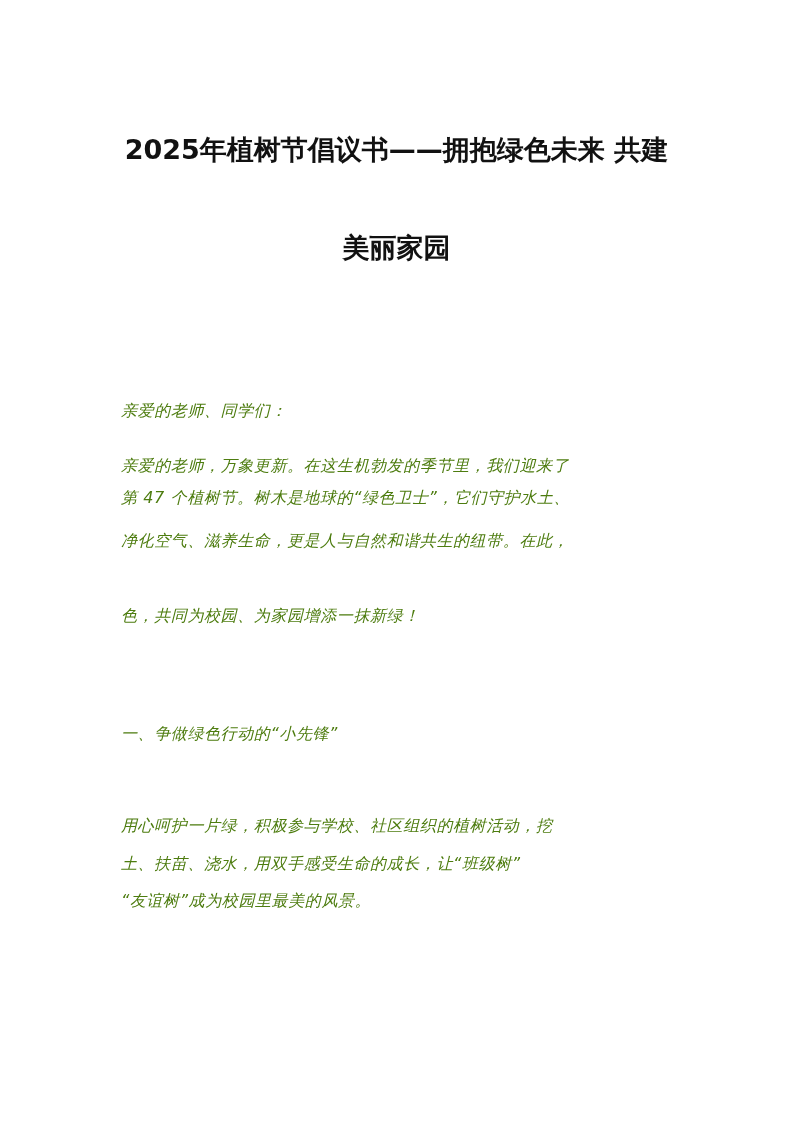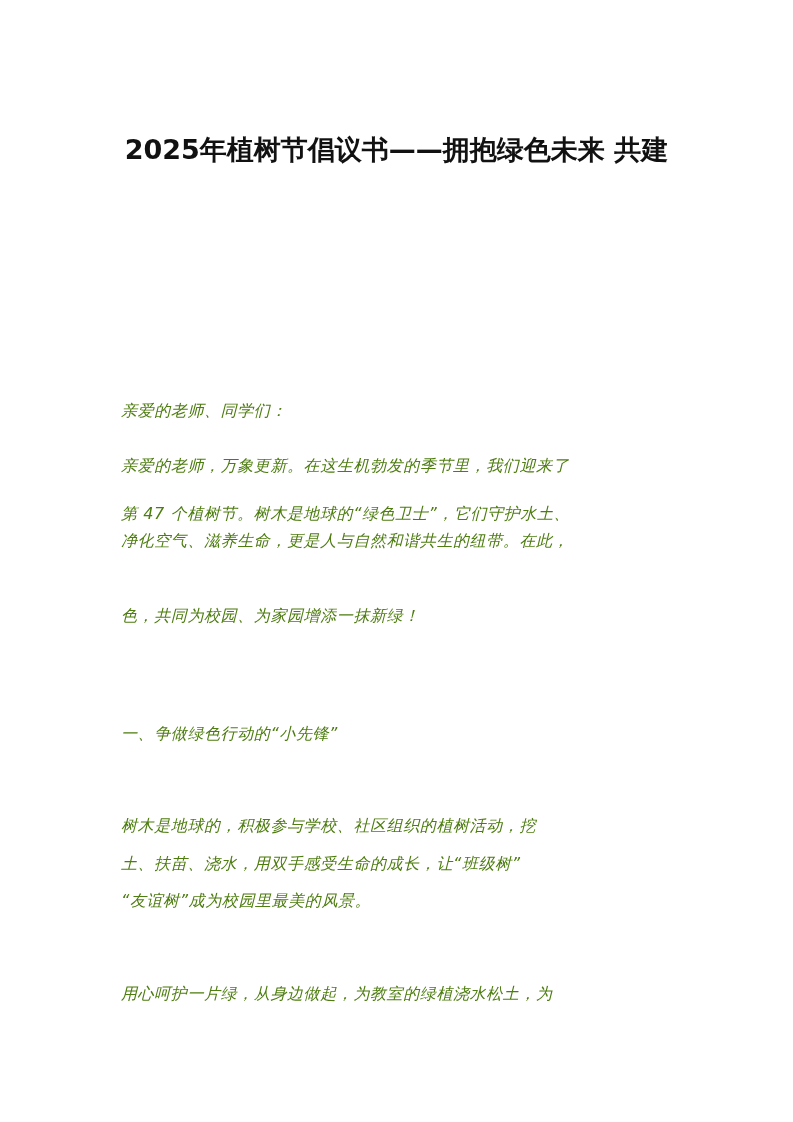--- a/index.html
+++ b/index.html
@@ -44,29 +44,29 @@
       letter-spacing: 0.6px;
       font-style: italic;
     }
   </style>
 </head>
 <body>
 
 <div class="page">
 
   <div class="title-line" style="top:134px;">2025年植树节倡议书——拥抱绿色未来 共建</div>
+  <div class="title-line" style="top:232px;">美丽家园</div>
 
   <div class="line" style="top:399px;">亲爱的老师、同学们：</div>
 
   <div class="line" style="top:454px;">亲爱的老师，万象更新。在这生机勃发的季节里，我们迎来了</div>
-  <div class="line" style="top:502px;">第 47 个植树节。树木是地球的“绿色卫士”，它们守护水土、</div>
+  <div class="line" style="top:486px;">第 47 个植树节。树木是地球的“绿色卫士”，它们守护水土、</div>
   <div class="line" style="top:529px;">净化空气、滋养生命，更是人与自然和谐共生的纽带。在此，</div>
   <div class="line" style="top:722px;">一、争做绿色行动的“小先锋”</div>
 
   <div class="line" style="top:604px;">色，共同为校园、为家园增添一抹新绿！</div>
 
-  <div class="line" style="top:814px;">树木是地球的，积极参与学校、社区组织的植树活动，挖</div>
+  <div class="line" style="top:814px;">用心呵护一片绿，积极参与学校、社区组织的植树活动，挖</div>
   <div class="line" style="top:852px;">土、扶苗、浇水，用双手感受生命的成长，让“班级树”</div>
   <div class="line" style="top:889px;">“友谊树”成为校园里最美的风景。</div>
 
-  <div class="line" style="top:982px;">用心呵护一片绿，从身边做起，为教室的绿植浇水松土，为</div>
 
 </div>
 
 </body></html>

